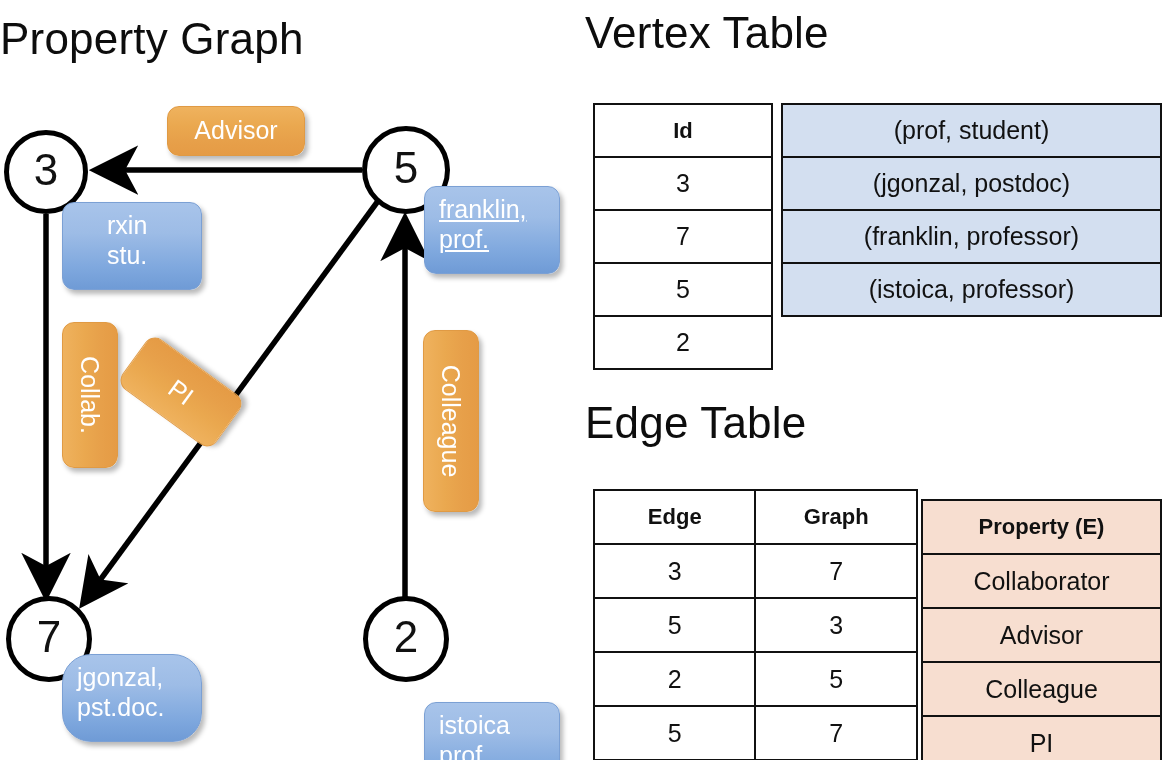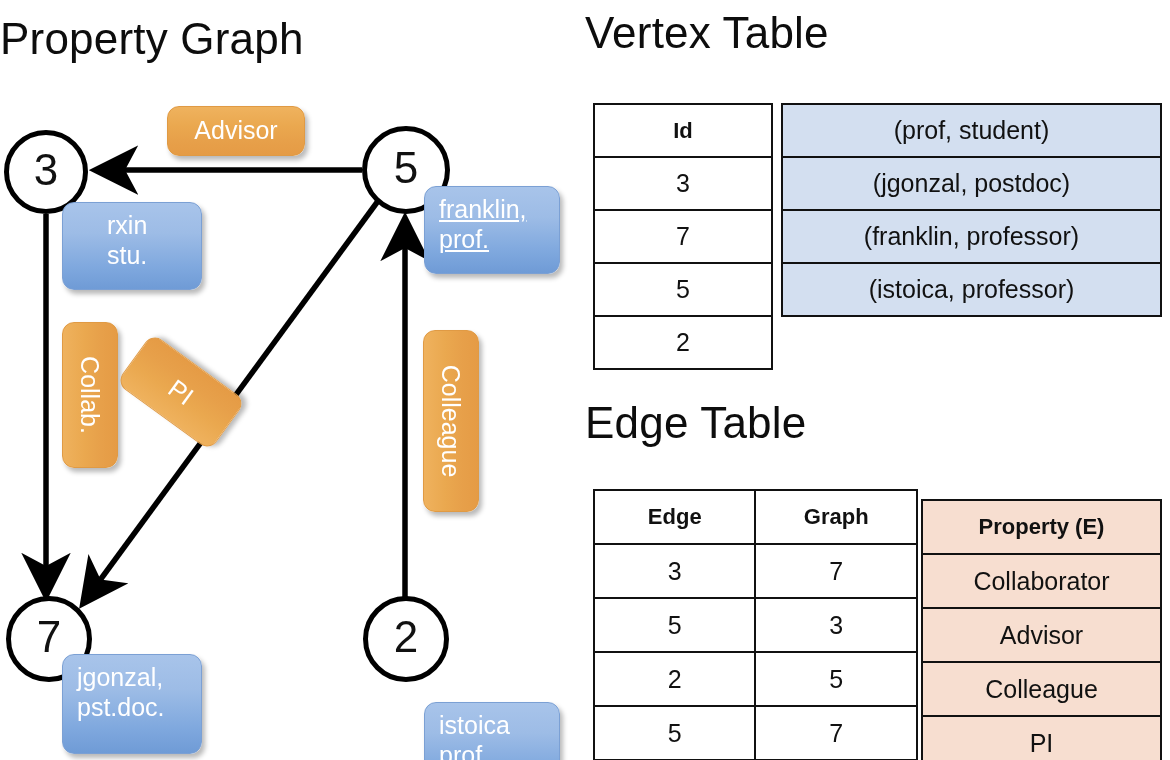--- a/index.html
+++ b/index.html
@@ -168,21 +168,21 @@
     <div class="prop-box blue" style="left:62px;top:202px;width:140px;height:88px;padding-left:44px;">
       <span class="lbl">rxin</span>
       <span class="lbl">stu.</span>
     </div>
 
     <div class="prop-box blue" style="left:424px;top:186px;width:136px;height:88px;text-decoration:underline;">
       <span class="lbl">franklin,</span>
       <span class="lbl">prof.</span>
     </div>
 
-    <div class="prop-box blue" style="left:62px;top:654px;width:140px;height:100px;">
+    <div class="prop-box blue" style="left:62px;top:654px;width:140px;height:88px;border-radius:29px;">
       <span class="lbl">jgonzal,</span>
       <span class="lbl">pst.doc.</span>
     </div>
 
     <div class="prop-box blue" style="left:424px;top:654px;width:136px;height:88px;margin-top:48px;">
       <span class="lbl">istoica</span>
       <span class="lbl">prof.</span>
     </div>
 
     <div class="prop-box orange" style="left:167px;top:106px;width:138px;height:50px;padding:0;">

